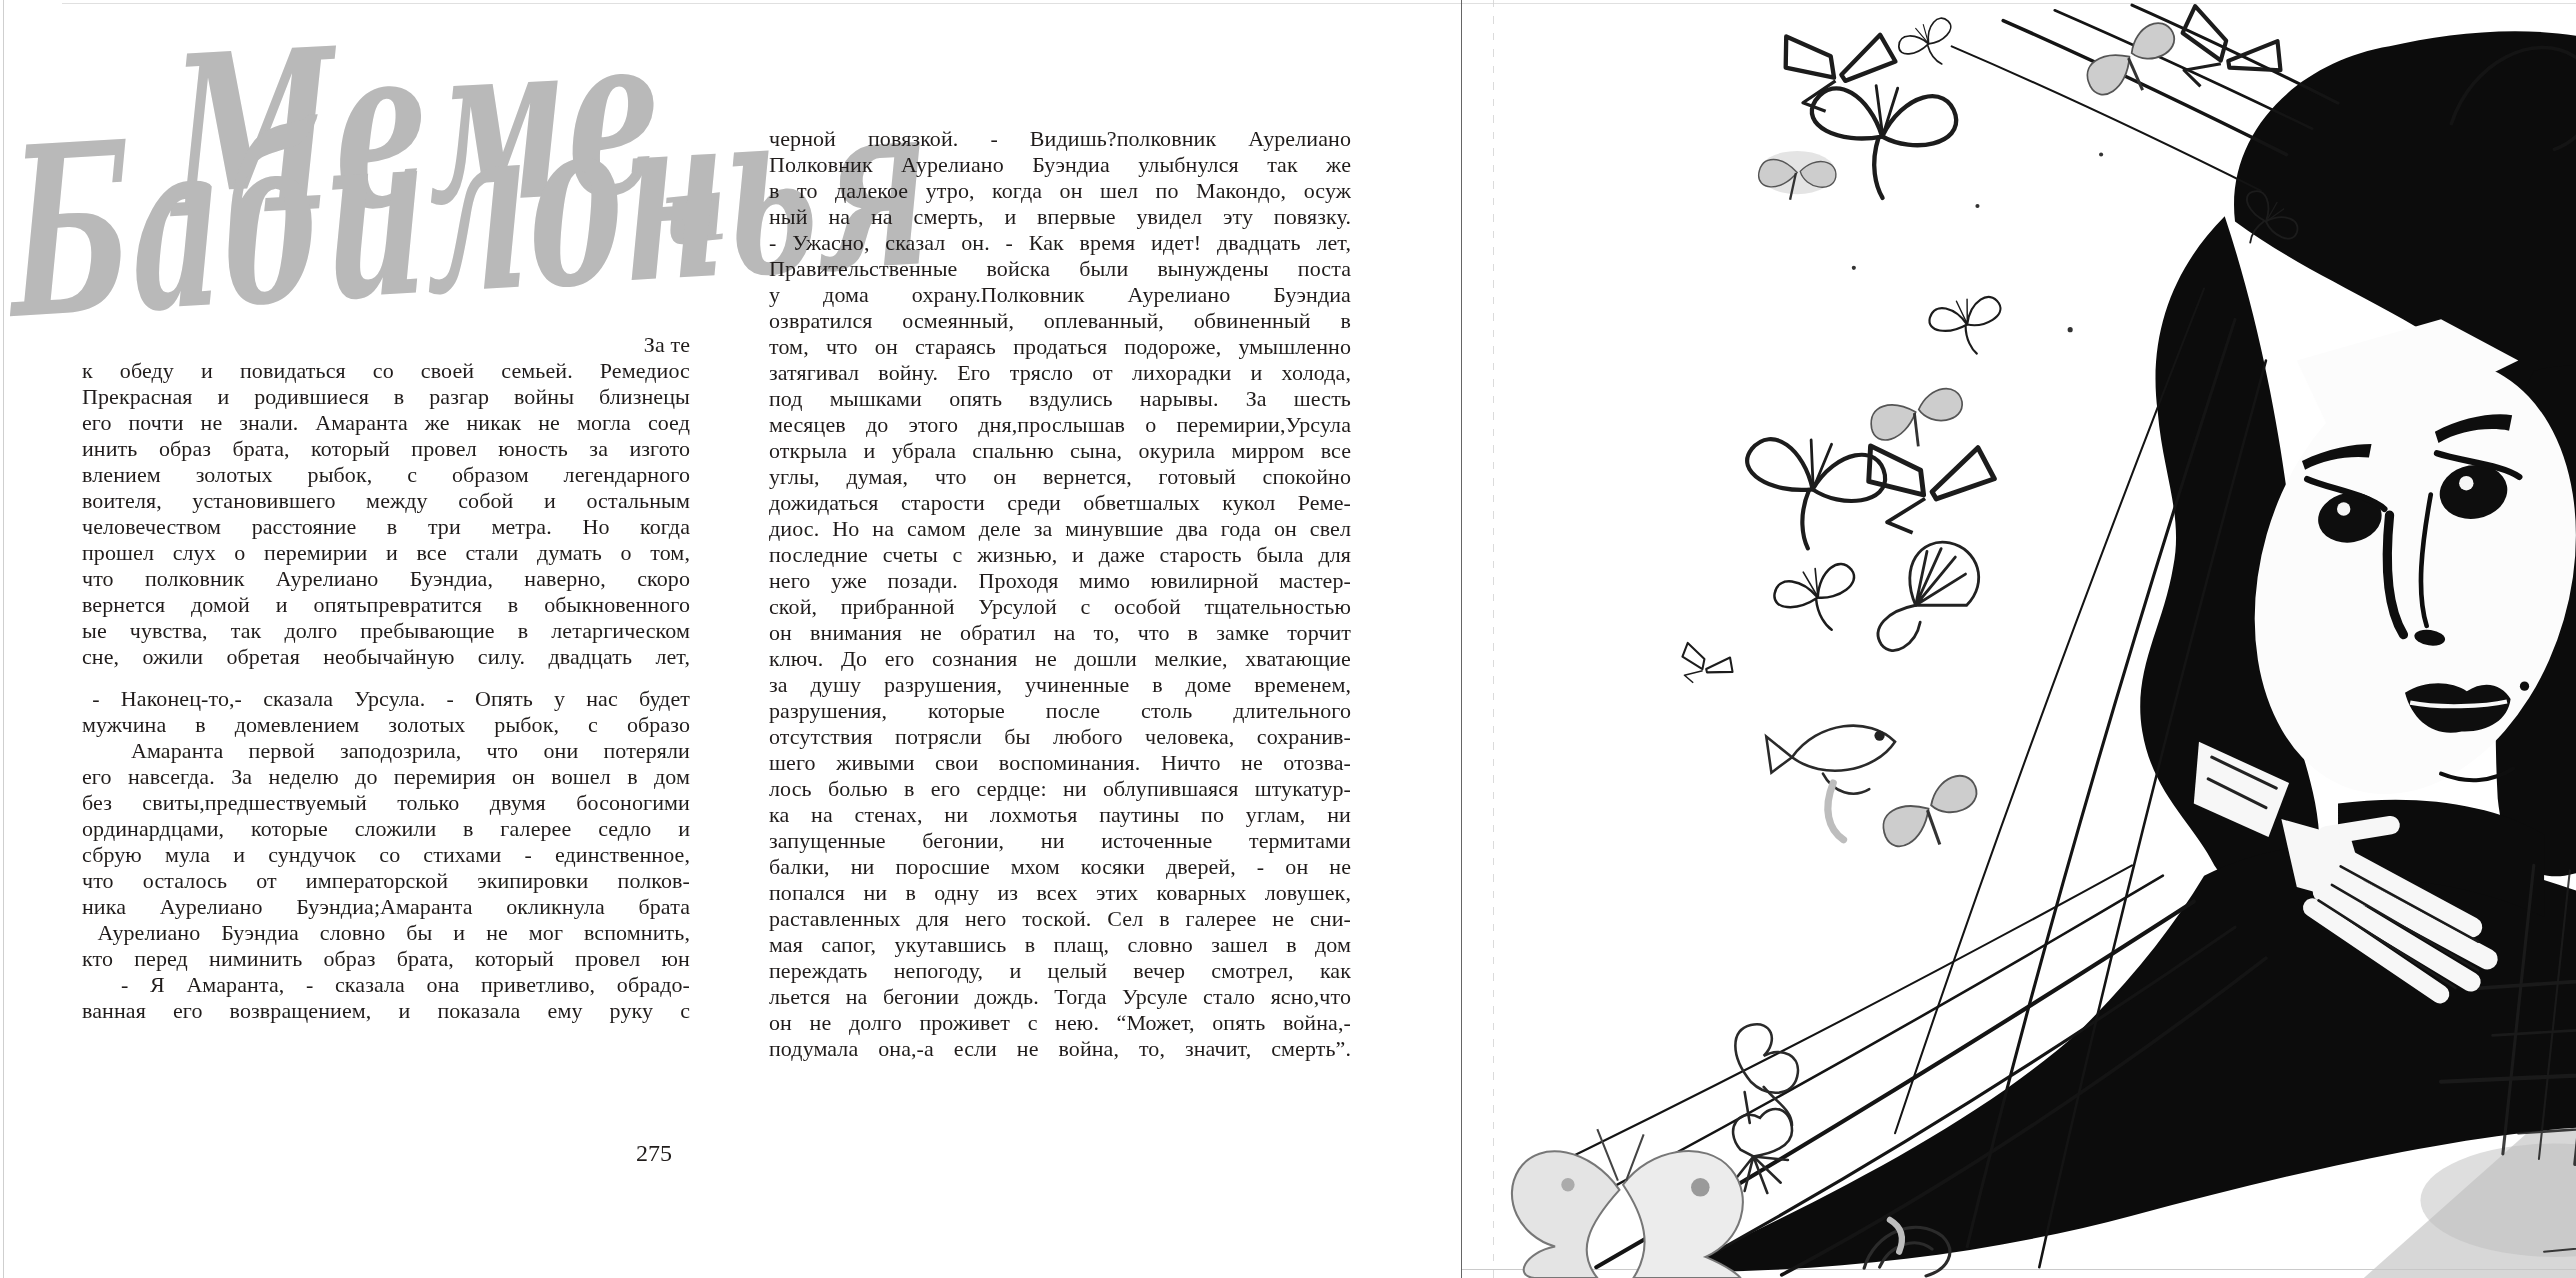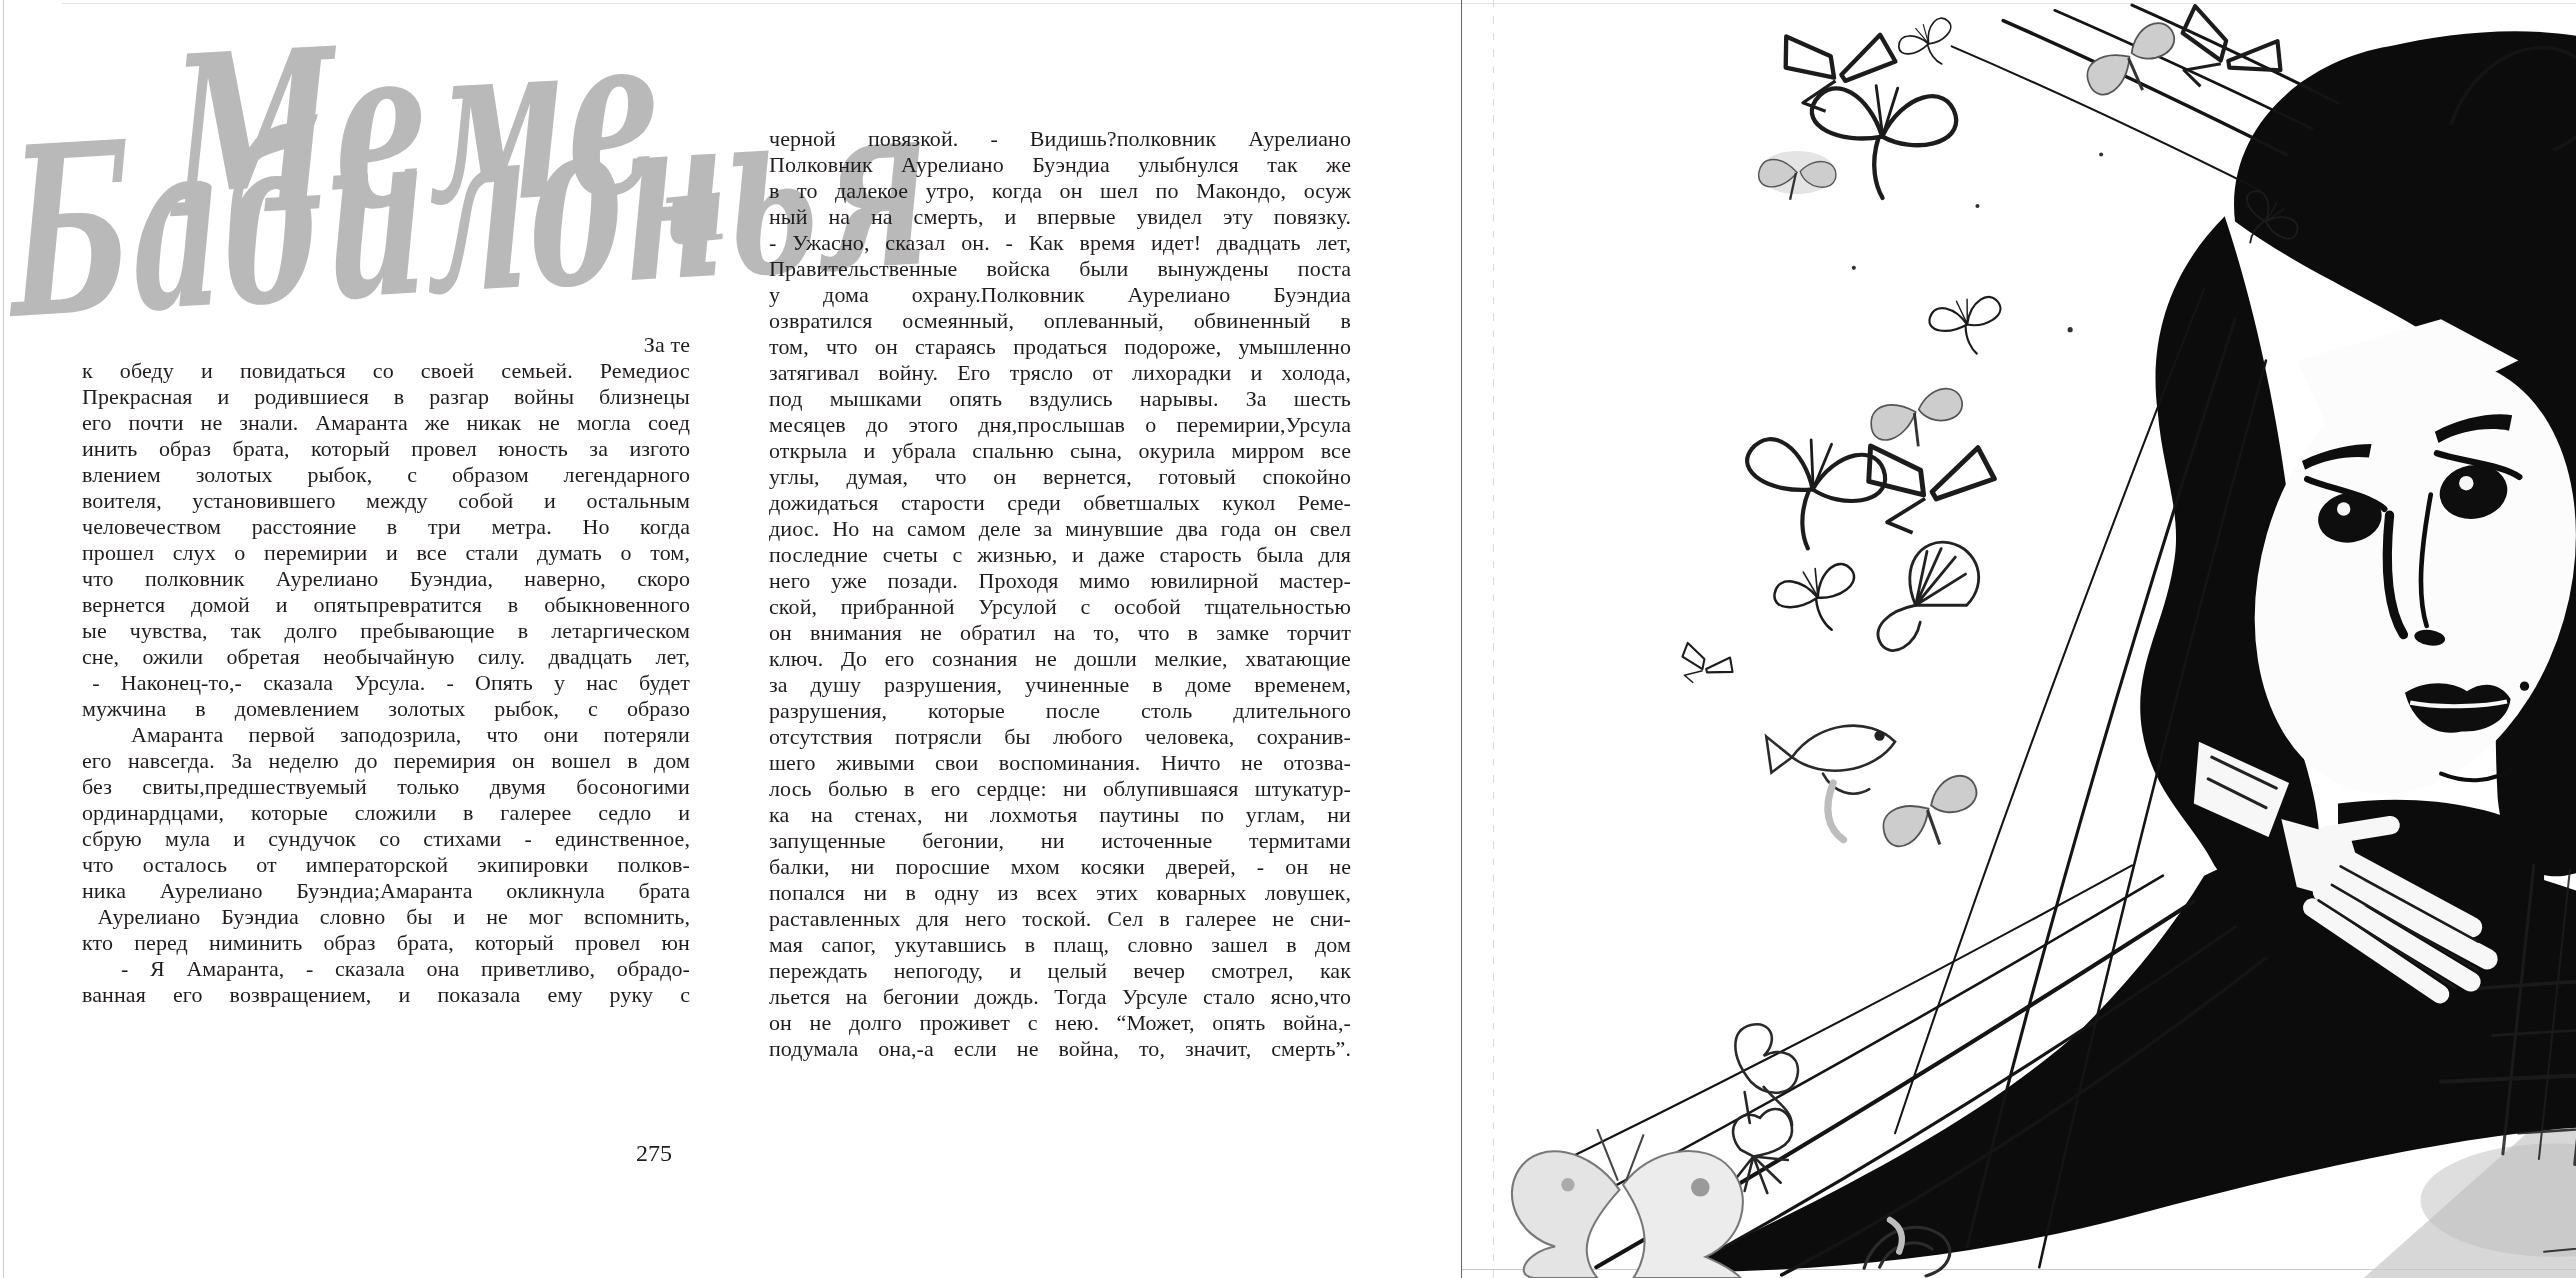--- a/index.html
+++ b/index.html
@@ -56,21 +56,21 @@
       <div class="tline">его почти не знали. Амаранта же никак не могла соед</div>
       <div class="tline">инить образ брата, который провел юность за изгото</div>
       <div class="tline">влением золотых рыбок, с образом легендарного</div>
       <div class="tline">воителя, установившего между собой и остальным</div>
       <div class="tline">человечеством расстояние в три метра. Но когда</div>
       <div class="tline">прошел слух о перемирии и все стали думать о том,</div>
       <div class="tline">что полковник Аурелиано Буэндиа, наверно, скоро</div>
       <div class="tline">вернется домой и опятьпревратится в обыкновенного</div>
       <div class="tline">ые чувства, так долго пребывающие в летаргическом</div>
       <div class="tline">сне, ожили обретая необычайную силу. двадцать лет,</div>
-      <div class="tline" style="padding-left: 10.3px;">- Наконец-то,- сказала Урсула. - Опять у нас будет</div>
+      <div class="tline" style="padding-left: 10.3px; margin-top: 16px;">- Наконец-то,- сказала Урсула. - Опять у нас будет</div>
       <div class="tline">мужчина в домевлением золотых рыбок, с образо</div>
       <div class="tline" style="padding-left: 49px;">Амаранта первой заподозрила, что они потеряли</div>
       <div class="tline">его навсегда. За неделю до перемирия он вошел в дом</div>
       <div class="tline">без свиты,предшествуемый только двумя босоногими</div>
       <div class="tline">ординардцами, которые сложили в галерее седло и</div>
       <div class="tline">сбрую мула и сундучок со стихами - единственное,</div>
       <div class="tline">что осталось от императорской экипировки полков-</div>
       <div class="tline">ника Аурелиано Буэндиа;Амаранта окликнула брата</div>
       <div class="tline" style="padding-left: 15.5px; font-family: Liberation Serif, serif;">Аурелиано Буэндиа словно бы и не мог вспомнить,</div>
       <div class="tline">кто перед ниминить образ брата, который провел юн</div>

